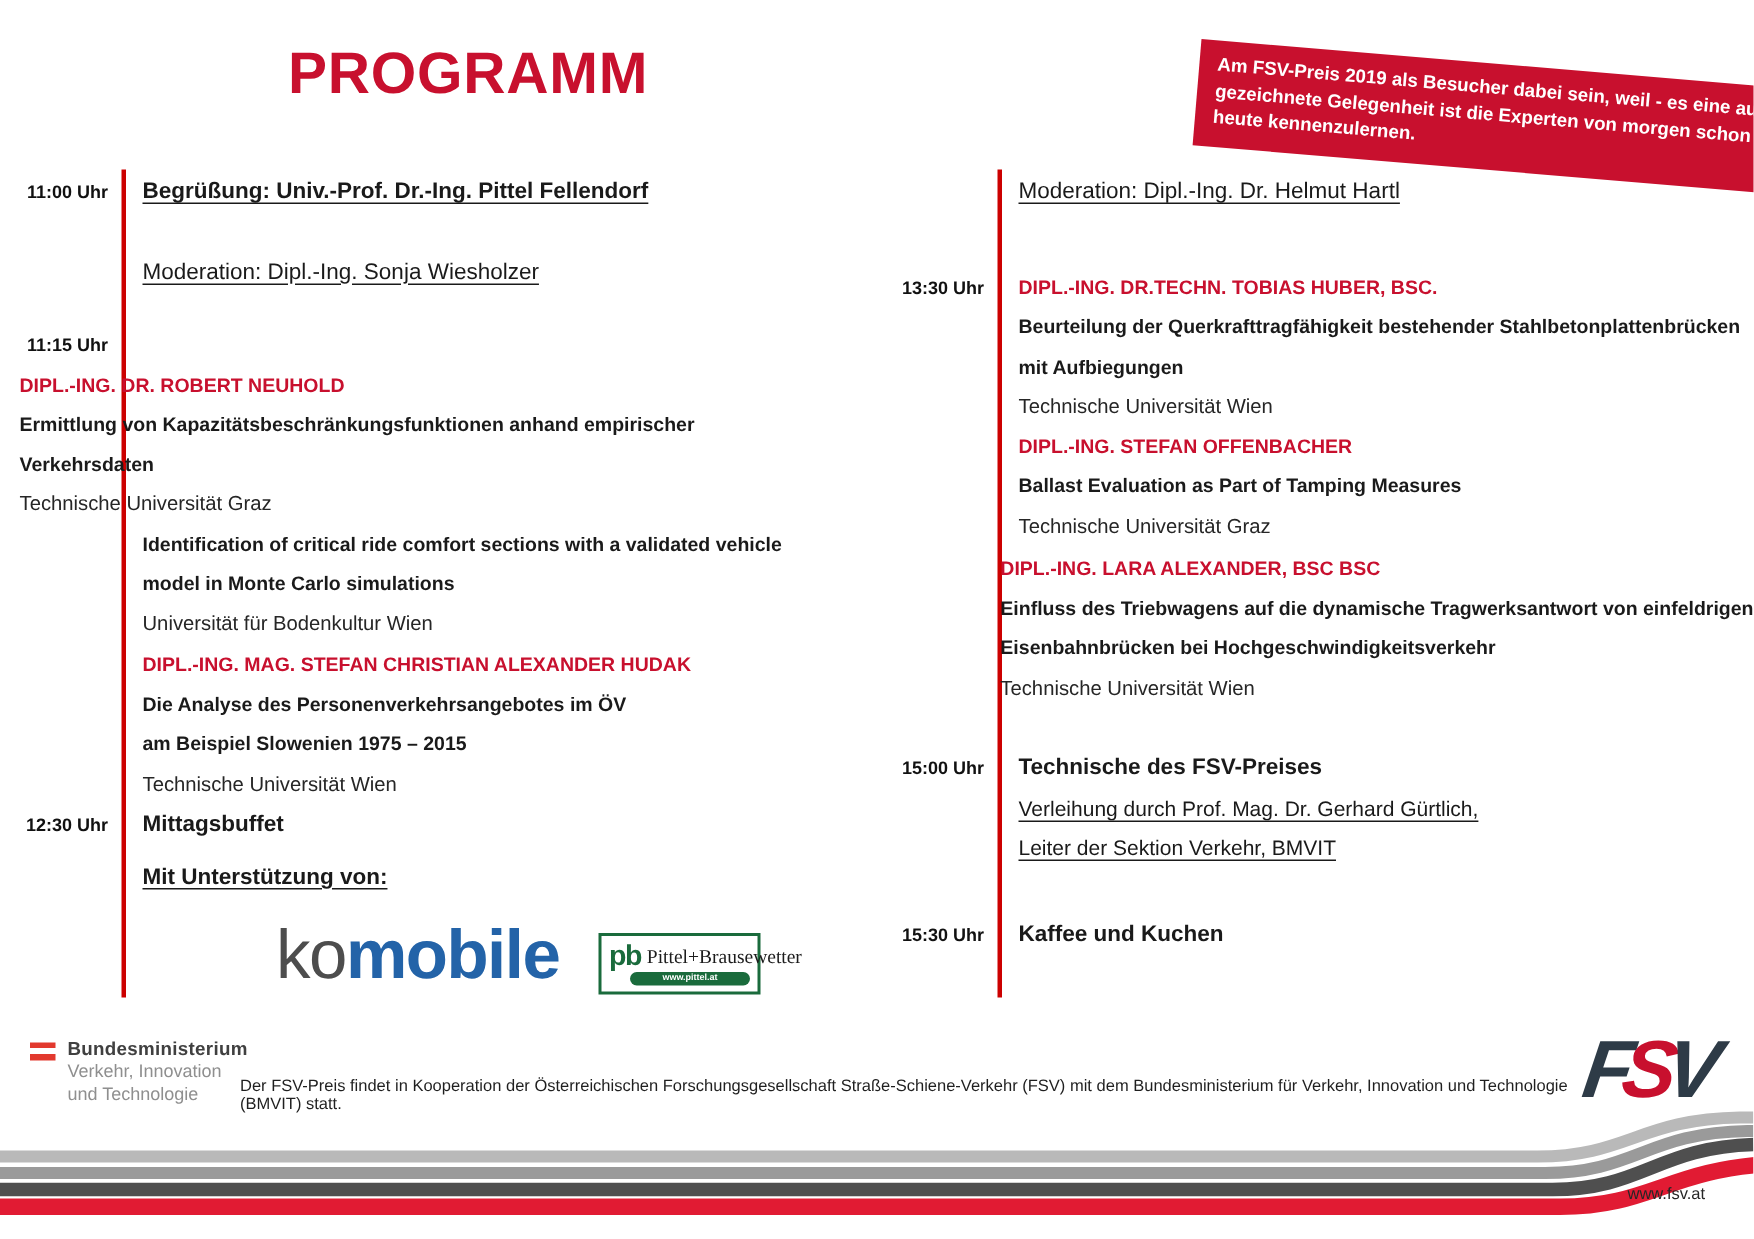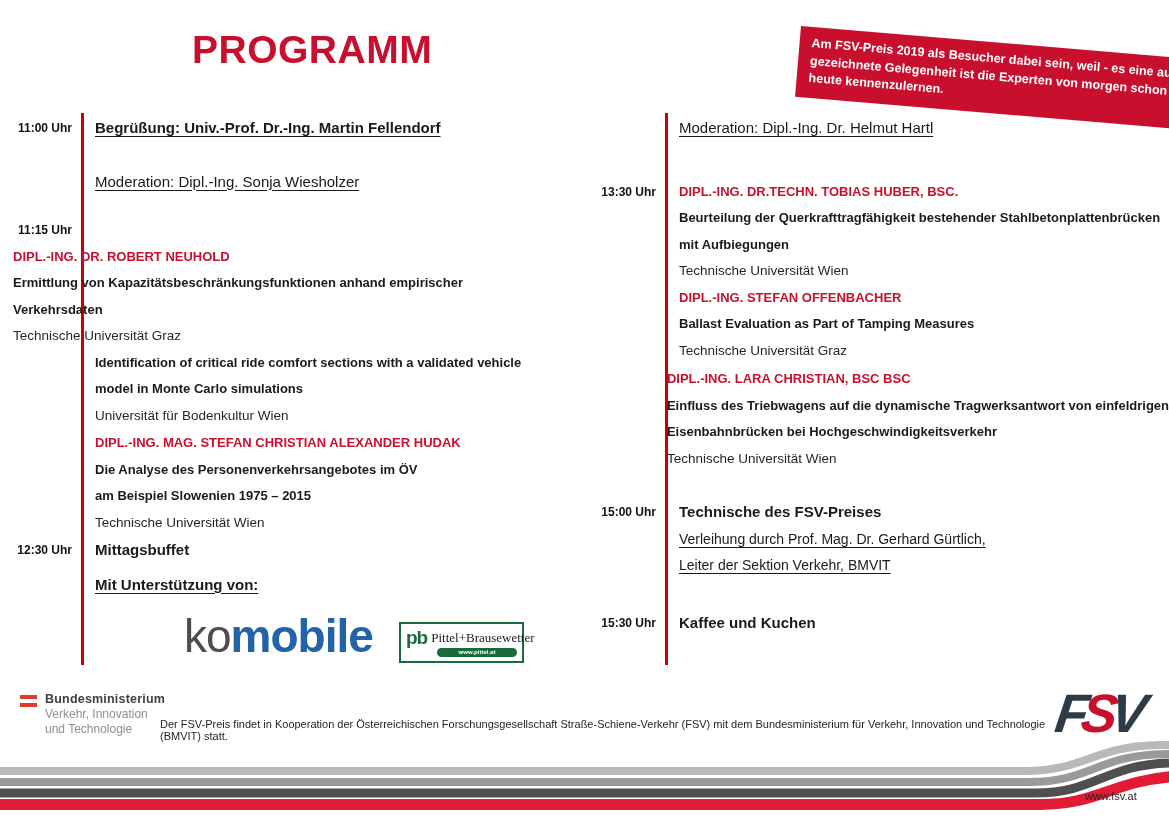--- a/index.html
+++ b/index.html
@@ -38,21 +38,21 @@
   .underline{text-decoration:underline;text-underline-offset:3px;}
   .speaker{font-size:13px;font-weight:bold;color:var(--accent);}
   .talk{font-size:13px;font-weight:bold;}
   .org{font-size:13.5px;font-weight:400;color:#262626;}
   .note{font-size:14px;font-weight:400;}
   
   .komobile{position:absolute;left:184px;top:610px;font-size:46px;letter-spacing:-1px;line-height:52px;}
   .komobile .ko{color:var(--komobile_gray);font-weight:400;}
   .komobile .mobile{color:var(--komobile_blue);font-weight:bold;}
   .pittel{
-    position:absolute;left:399px;top:622px;width:125px;height:41px;box-sizing:border-box;
+    position:absolute;left:399px;top:622px;width:108px;height:41px;box-sizing:border-box;
     border:2px solid var(--pittel_green);background:#fff;display:flex;align-items:flex-start;
     padding:4px 5px;
   }
   .pittel .pb{font-weight:bold;font-size:19px;color:var(--pittel_green);line-height:1;margin-right:4px;letter-spacing:-1px;}
   .pittel .pittel-name{font-family:"Liberation Serif", serif;font-size:13px;color:#1c1c1c;margin-top:2px;white-space:nowrap;}
   .pittel .pittel-url{
     position:absolute;right:5px;bottom:4px;width:80px;height:9px;border-radius:5px;
     background:var(--pittel_green);color:#fff;font-size:6px;line-height:9px;text-align:center;font-weight:bold;
   }
   
@@ -82,21 +82,21 @@
   <div>heute kennenzulernen.</div>
 </div>
 
 <div class="vline vline-left"></div>
 <div class="vline vline-right"></div>
 
 <div id="col-left" class="col">
     <div class="entry" style="margin-top: 2px;">
       <div class="time">11:00 Uhr</div>
       <div class="content">
-        <div class="line header underline">Begrüßung: Univ.-Prof. Dr.-Ing. Martin Fellendorf</div>
+        <div class="line header underline">Begrüßung: Univ.-Prof. Dr.-Ing. Pittel Fellendorf</div>
       </div>
     </div>
     <div class="entry" style="margin-top: 27px;">
       <div class="time"></div>
       <div class="content">
         <div class="line subheader underline">Moderation: Dipl.-Ing. Sonja Wiesholzer</div>
       </div>
     </div>
     <div class="entry" style="margin-top: 22px; flex-direction: column;">
       <div class="time">11:15 Uhr</div>
@@ -157,21 +157,21 @@
       <div class="time"></div>
       <div class="content">
         <div class="line speaker">DIPL.-ING. STEFAN OFFENBACHER</div>
         <div class="line talk">Ballast Evaluation as Part of Tamping Measures</div>
         <div class="line org">Technische Universität Graz</div>
       </div>
     </div>
     <div class="entry" style="margin-top: 2px;">
       <div class="time"></div>
       <div class="content">
-        <div class="line speaker">DIPL.-ING. LARA CHRISTIAN, BSC BSC</div>
+        <div class="line speaker">DIPL.-ING. LARA ALEXANDER, BSC BSC</div>
         <div class="line talk">Einfluss des Triebwagens auf die dynamische Tragwerksantwort von einfeldrigen</div>
         <div class="line talk">Eisenbahnbrücken bei Hochgeschwindigkeitsverkehr</div>
         <div class="line org">Technische Universität Wien</div>
       </div>
     </div>
     <div class="entry" style="margin-top: 27px;">
       <div class="time">15:00 Uhr</div>
       <div class="content">
         <div class="line header">Technische des FSV-Preises</div>
         <div class="line note underline">Verleihung durch Prof. Mag. Dr. Gerhard Gürtlich,</div>

